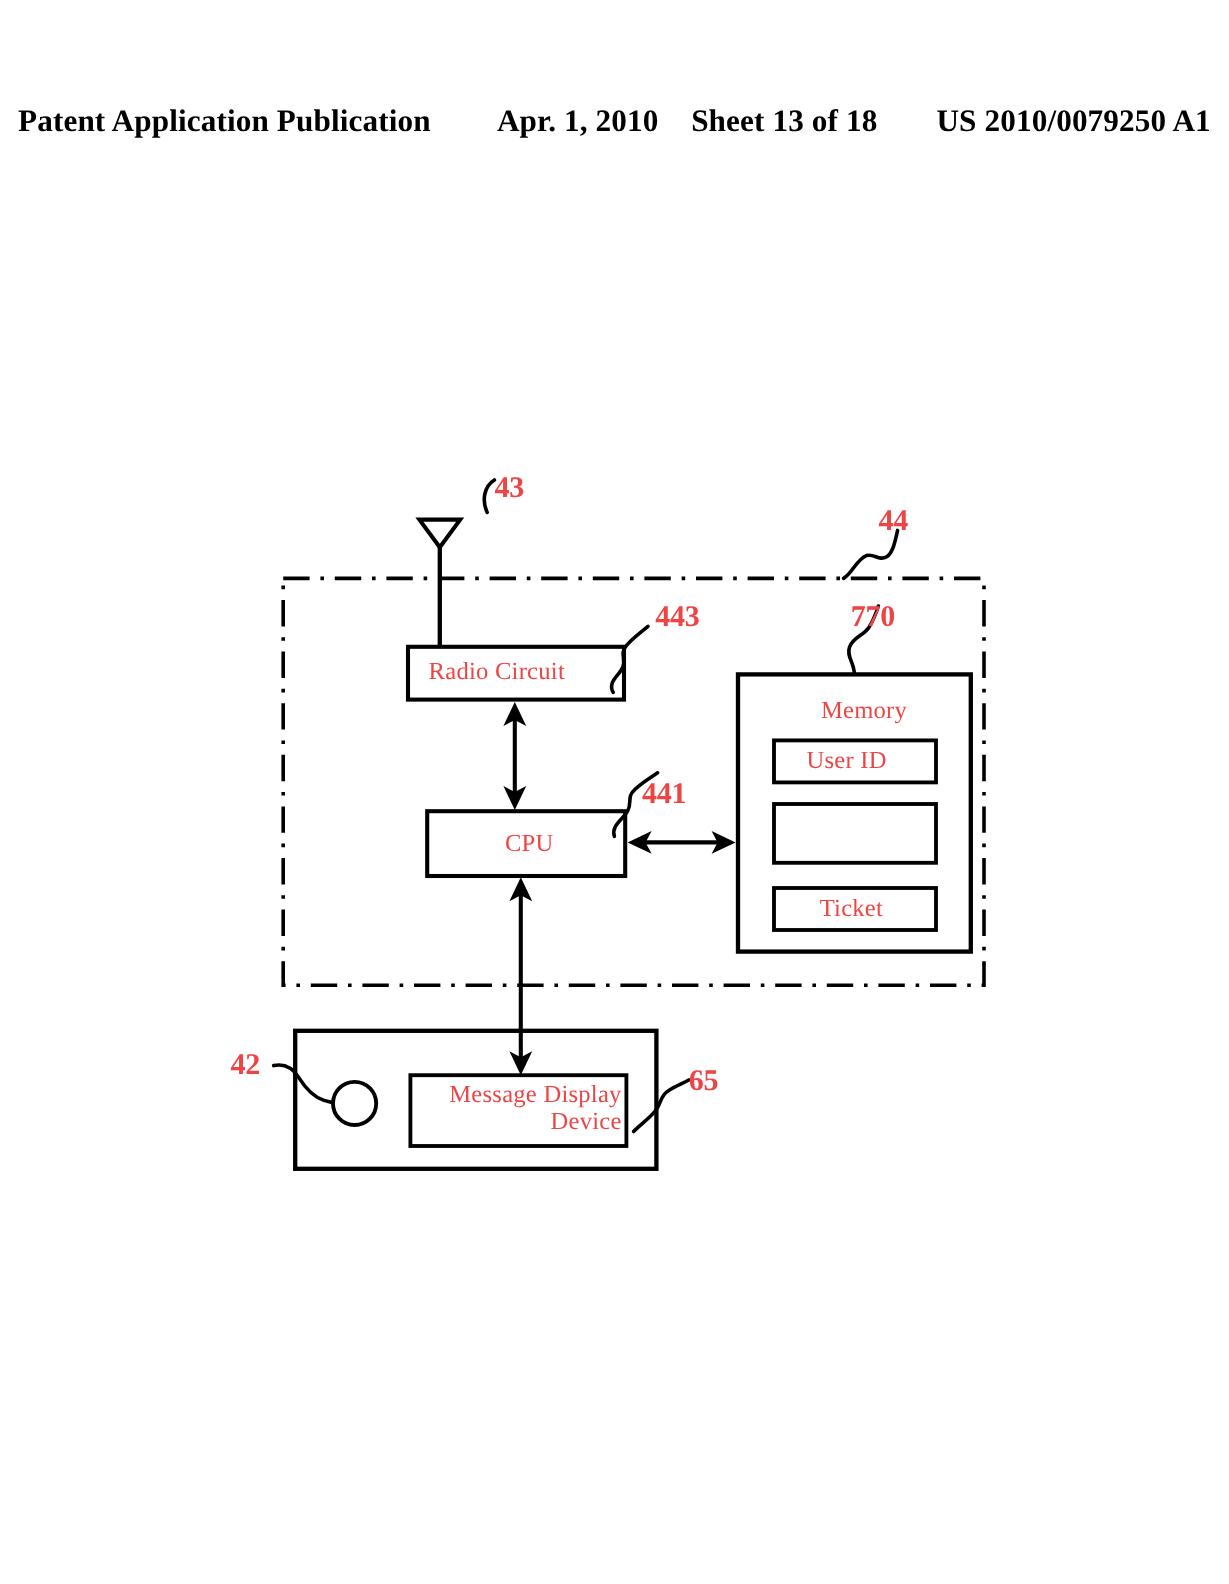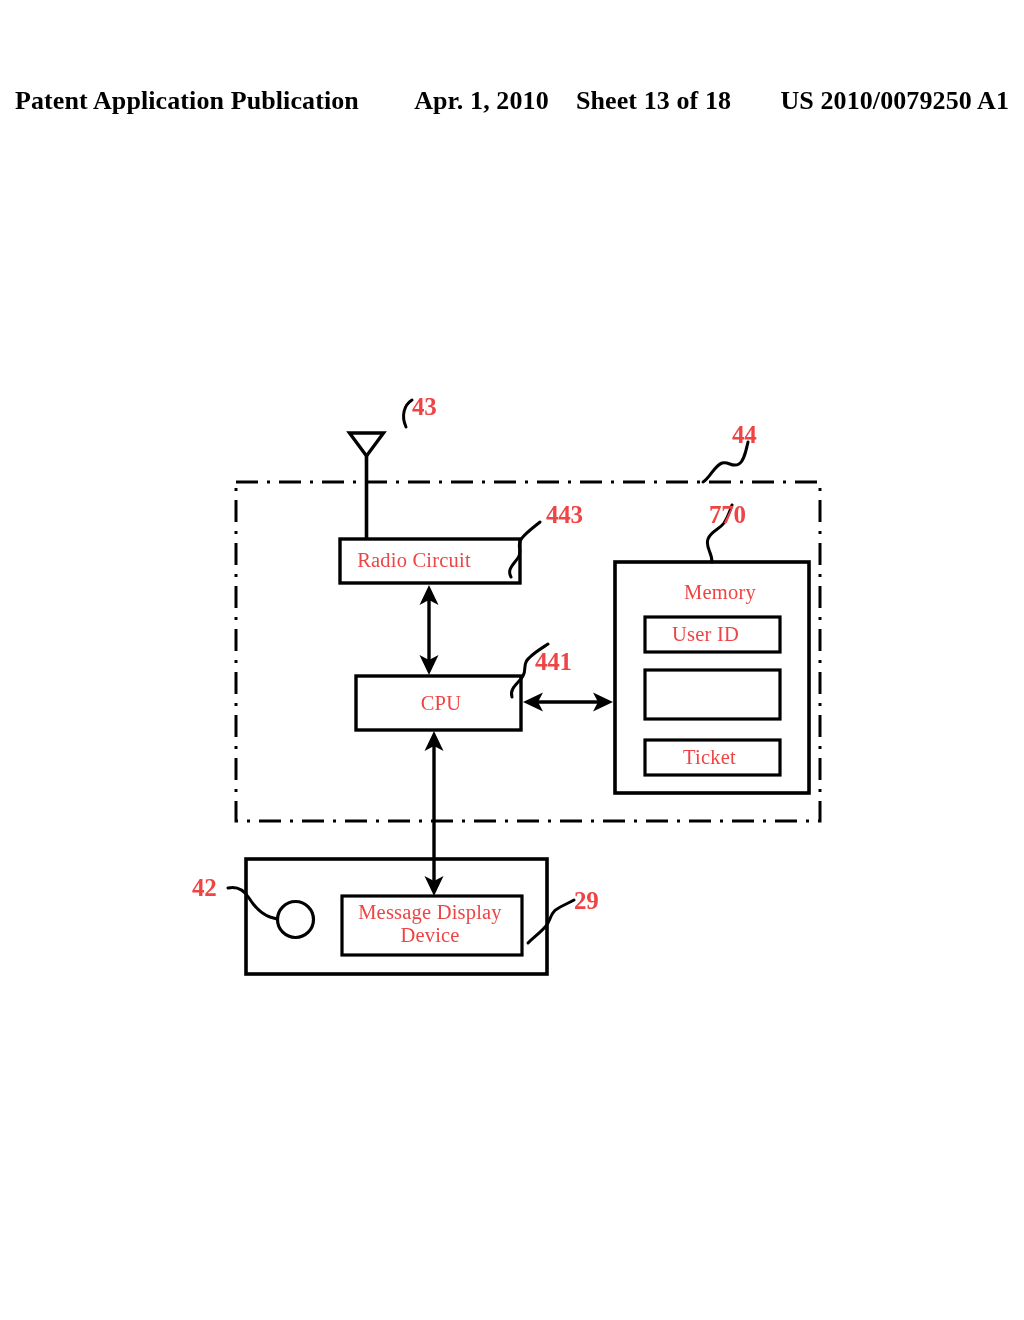--- a/index.html
+++ b/index.html
@@ -157,31 +157,31 @@
   <div class="dlabel refnum" style="left:732px; top:421px;">44</div>
 
   <div class="dlabel refnum" style="left:546px; top:501px;">443</div>
 
   <div class="dlabel refnum" style="left:709px; top:501px;">770</div>
 
   <div class="dlabel refnum" style="left:535px; top:620px;margin-top:28px;">441</div>
 
   <div class="dlabel refnum" style="left:192px; top:874px;">42</div>
 
-  <div class="dlabel refnum" style="left:574px; top:887px;">29</div>
+  <div class="dlabel refnum" style="left:574px; top:887px;">65</div>
 
   <div class="dlabel boxtext" style="left:340px; top:549px; width:148px;">Radio Circuit</div>
 
   <div class="dlabel boxtext" style="left:356px; top:692px; width:170px;">CPU</div>
 
   <div class="dlabel boxtext" style="left:615px; top:581px; width:210px;">Memory</div>
 
   <div class="dlabel boxtext" style="left:645px; top:623px; width:121px;">User ID</div>
 
 
   <div class="dlabel boxtext" style="left:645px; top:746px; width:129px;">Ticket</div>
 
-  <div class="dlabel boxtext two-line" style="left:342px; top:901px; width:176px;">
+  <div class="dlabel boxtext two-line" style="left:342px; top:901px; width:176px;text-align:right;">
     <div>Message Display</div>
     <div>Device</div>
   </div>
 
 </div>
 
 </body></html>

